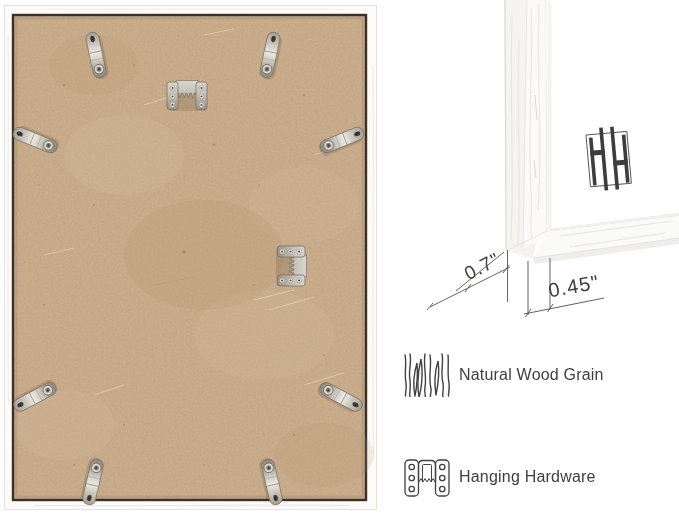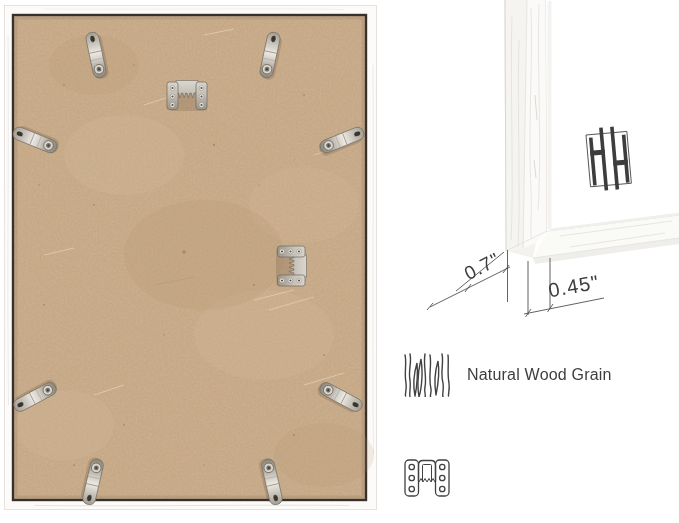--- a/index.html
+++ b/index.html
@@ -7,21 +7,21 @@
     position:relative;width:679px;height:523px;background:#ffffff;
     overflow:hidden;font-family:"Liberation Sans",sans-serif;
   }
   .abs{position:absolute;}
   .frame-back-wrap{left:4px;top:5px;width:373px;height:505px;}
   .closeup-wrap{left:400px;top:0px;width:279px;height:330px;}
   .features{left:400px;top:344px;width:279px;height:170px;}
   .feature-row{position:absolute;left:0;display:flex;align-items:center;width:279px;}
   .feature-icon{width:54px;display:flex;justify-content:center;align-items:center;flex:0 0 54px;}
   .feature-label{
-    margin-left:13px;font-size:16px;color:#3e3e3e;letter-spacing:.2px;
+    margin-left:5px;font-size:16px;color:#3e3e3e;letter-spacing:.2px;
     font-family:"Liberation Sans",sans-serif;white-space:nowrap;
   }
   .dim-text{
     font-family:"Liberation Sans",sans-serif;
     fill:#3d3d3d;letter-spacing:1px;
   }
   svg{display:block;}
 </style>
 </head>
 <body>
@@ -246,16 +246,17 @@
             <circle cx="8.75" cy="23" r="2.7"></circle>
             <circle cx="8.75" cy="34" r="2.7"></circle>
           <circle cx="39.25" cy="12" r="2.7"></circle>
             <circle cx="39.25" cy="23" r="2.7"></circle>
             <circle cx="39.25" cy="34" r="2.7"></circle>
           <path d="M15.5,26 L15.5,10 Q15.5,5.5 20,5.5 L28,5.5 Q32.5,5.5 32.5,10 L32.5,26"></path>
           <path d="M19.5,26 V10.5 Q19.5,9.5 20.5,9.5 L27.5,9.5 Q28.5,9.5 28.5,10.5 V26" stroke-width="1"></path>
           <path d="M16,27 l2,-3.5 2,3.5 2,-3.5 2,3.5 2,-3.5 2,3.5 2,-3.5 2,3.5" stroke-width="1"></path>
         </svg>
       </div>
+      <div class="feature-label">Hanging Hardware</div>
     </div>
 
   </div>
 </div>
 
 </body></html>

